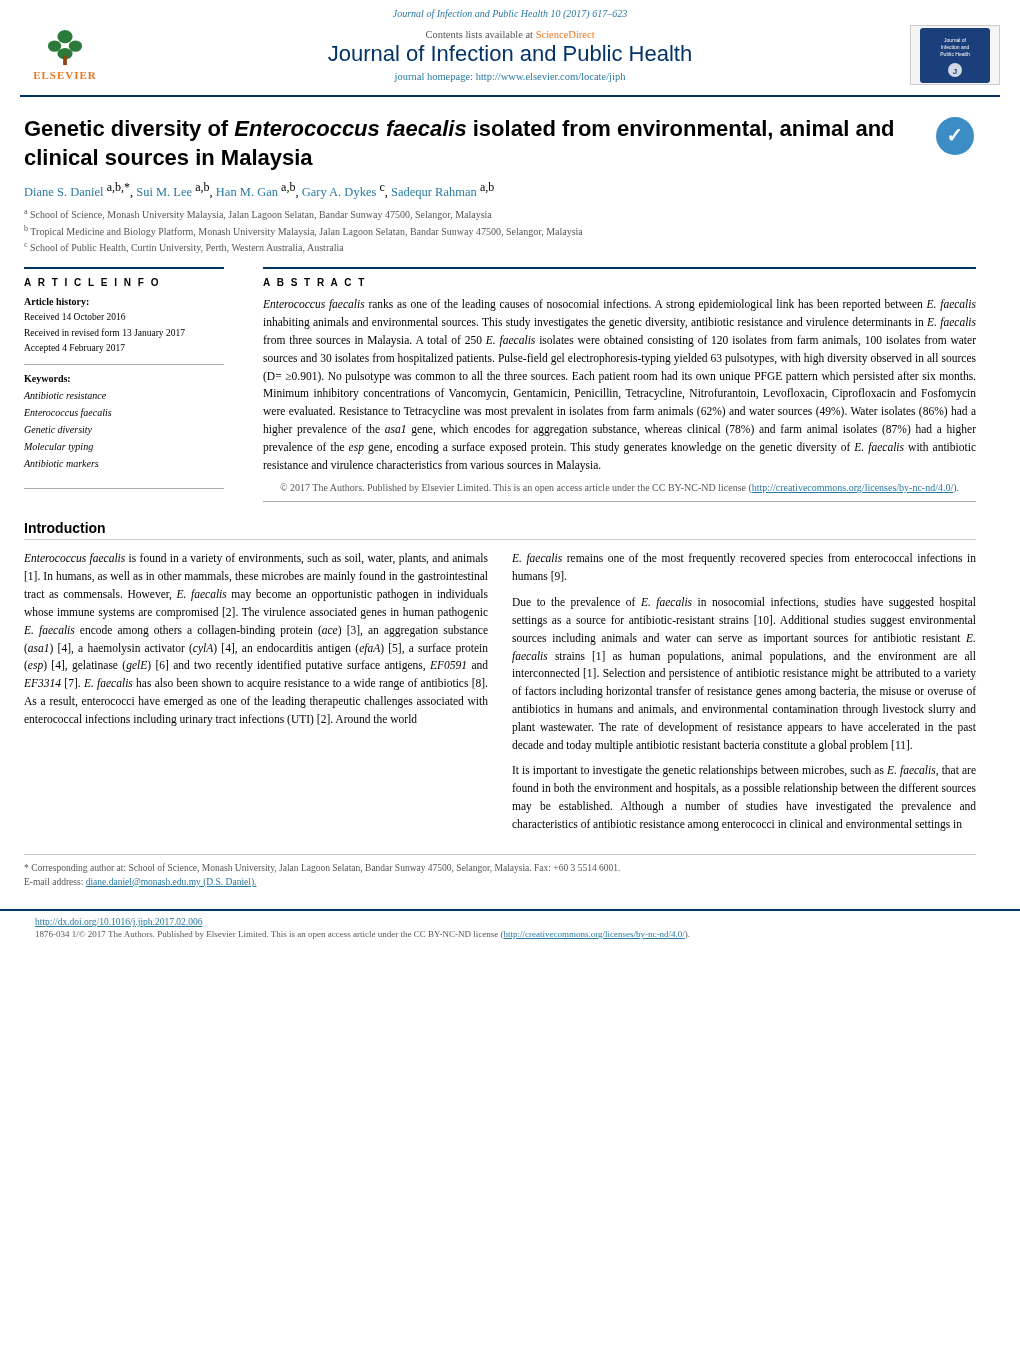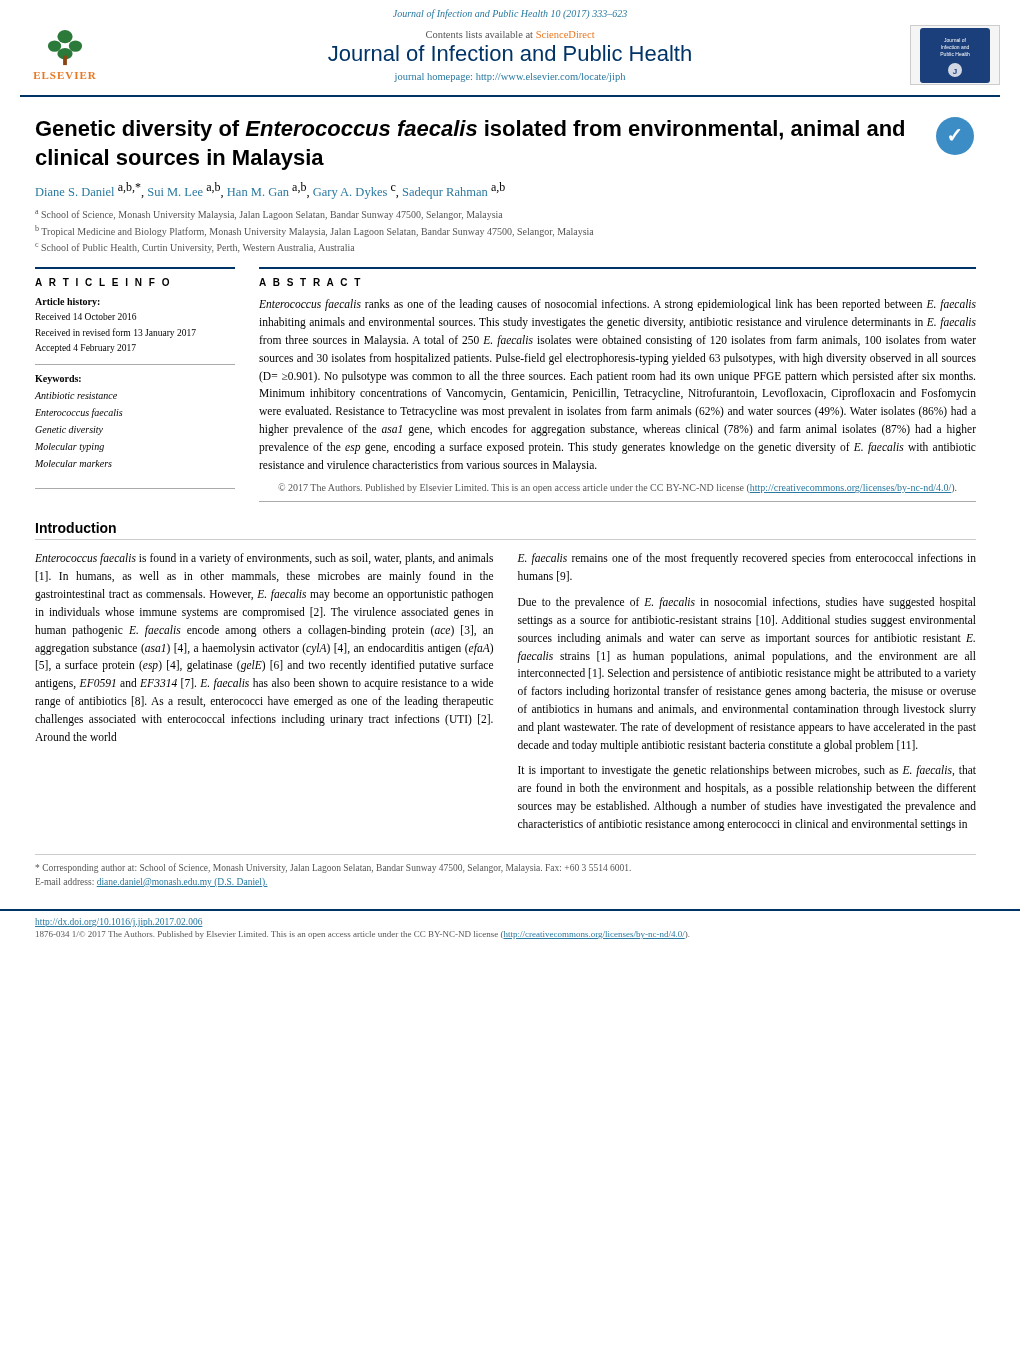--- a/index.html
+++ b/index.html
@@ -104,21 +104,21 @@
     }
     .header-divider {
       width: 100%;
       height: 2px;
       background: #003366;
       margin: 4px 0 0 0;
     }
 
     
     .main-content {
-      padding: 18px 44px 10px 35px;
+      padding: 18px 44px 10px 24px;
     }
 
     
     .article-title-section {
       display: flex;
       align-items: flex-start;
       justify-content: space-between;
       margin-bottom: 8px;
     }
     .article-title {
@@ -167,21 +167,21 @@
       margin-bottom: 12px;
       line-height: 1.5;
     }
     .affiliations sup {
       font-size: 8px;
     }
 
     
     .two-col {
       display: flex;
-      gap: 24px;
+      gap: 39px;
       margin-top: 7px;
       justify-content: center;
     }
     .left-col {
       width: 200px;
       flex-shrink: 0;
     }
     .right-col {
       flex: 1;
     }
@@ -323,21 +323,21 @@
     .bottom-license a {
       color: #2979a0;
     }
   </style>
 </head>
 <body>
 
 <div class="page-wrapper">
 
   <div class="journal-header">
-    <div class="journal-top-bar">Journal of Infection and Public Health 10 (2017) 333–623</div>
+    <div class="journal-top-bar">Journal of Infection and Public Health 10 (2017) 617–623</div>
     <div class="header-content">
 
       <div class="elsevier-logo">
         <svg class="elsevier-tree" viewBox="0 0 50 40">
           <ellipse cx="25" cy="8" rx="8" ry="7" fill="#2c7a3a"></ellipse>
           <ellipse cx="14" cy="18" rx="7" ry="6" fill="#2c7a3a"></ellipse>
           <ellipse cx="36" cy="18" rx="7" ry="6" fill="#2c7a3a"></ellipse>
           <ellipse cx="25" cy="26" rx="8" ry="6" fill="#2c7a3a"></ellipse>
           <rect x="23" y="28" width="4" height="10" fill="#8B4513"></rect>
         </svg>
@@ -418,21 +418,21 @@
 
           <div class="divider-line"></div>
 
           <div class="info-subsection">
             <div class="info-subsection-title">Keywords:</div>
             <div class="keywords-list">
               <div class="keyword-item">Antibiotic resistance</div>
               <div class="keyword-item"><em>Enterococcus faecalis</em></div>
               <div class="keyword-item">Genetic diversity</div>
               <div class="keyword-item">Molecular typing</div>
-              <div class="keyword-item">Molecular markers</div>
+              <div class="keyword-item">Antibiotic markers</div>
             </div>
           </div>
         </div>
       </div>
 
       <div class="right-col">
         <div class="abstract-box">
           <div class="section-label">A B S T R A C T</div>
           <div class="abstract-text">
             <em>Enterococcus faecalis</em> ranks as one of the leading causes of nosocomial infections. A strong epidemiological link has been reported between <em>E. faecalis</em> inhabiting animals and environmental sources. This study investigates the genetic diversity, antibiotic resistance and virulence determinants in <em>E. faecalis</em> from three sources in Malaysia. A total of 250 <em>E. faecalis</em> isolates were obtained consisting of 120 isolates from farm animals, 100 isolates from water sources and 30 isolates from hospitalized patients. Pulse-field gel electrophoresis-typing yielded 63 pulsotypes, with high diversity observed in all sources (D= ≥0.901). No pulsotype was common to all the three sources. Each patient room had its own unique PFGE pattern which persisted after six months. Minimum inhibitory concentrations of Vancomycin, Gentamicin, Penicillin, Tetracycline, Nitrofurantoin, Levofloxacin, Ciprofloxacin and Fosfomycin were evaluated. Resistance to Tetracycline was most prevalent in isolates from farm animals (62%) and water sources (49%). Water isolates (86%) had a higher prevalence of the <em>asa1</em> gene, which encodes for aggregation substance, whereas clinical (78%) and farm animal isolates (87%) had a higher prevalence of the <em>esp</em> gene, encoding a surface exposed protein. This study generates knowledge on the genetic diversity of <em>E. faecalis</em> with antibiotic resistance and virulence characteristics from various sources in Malaysia.

